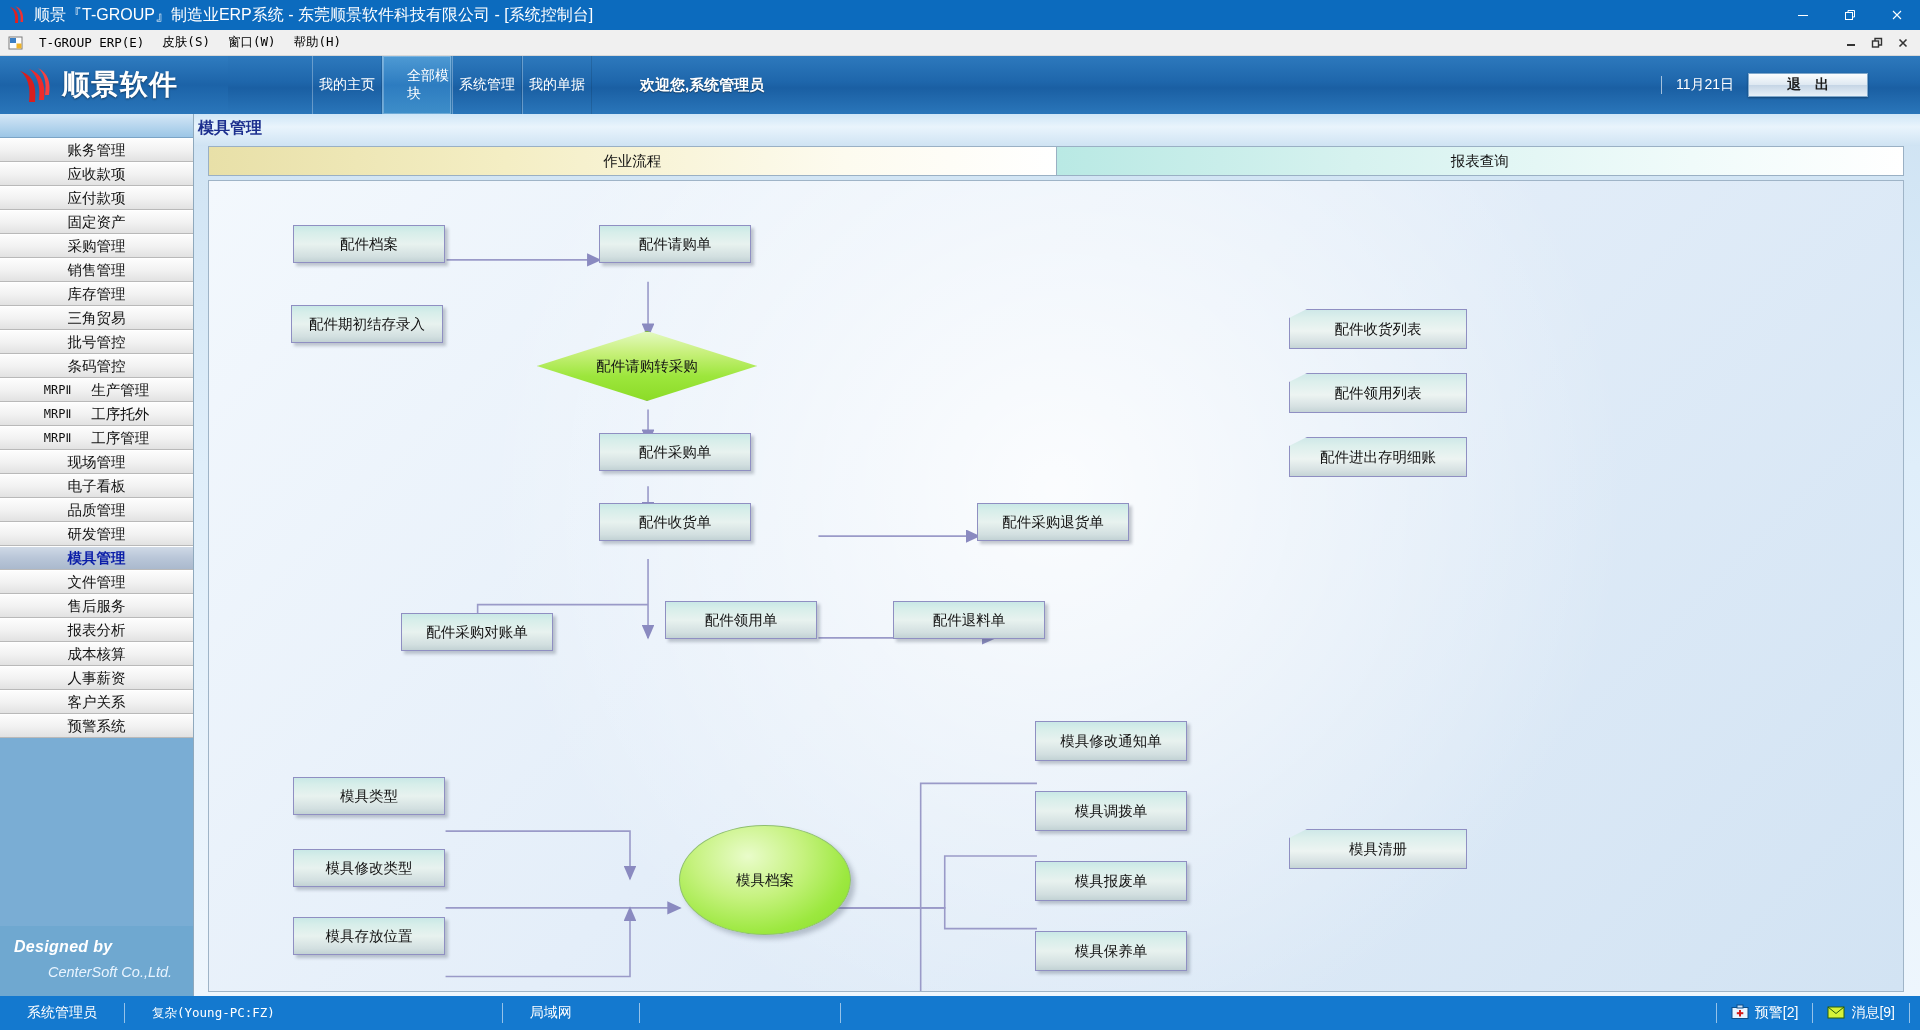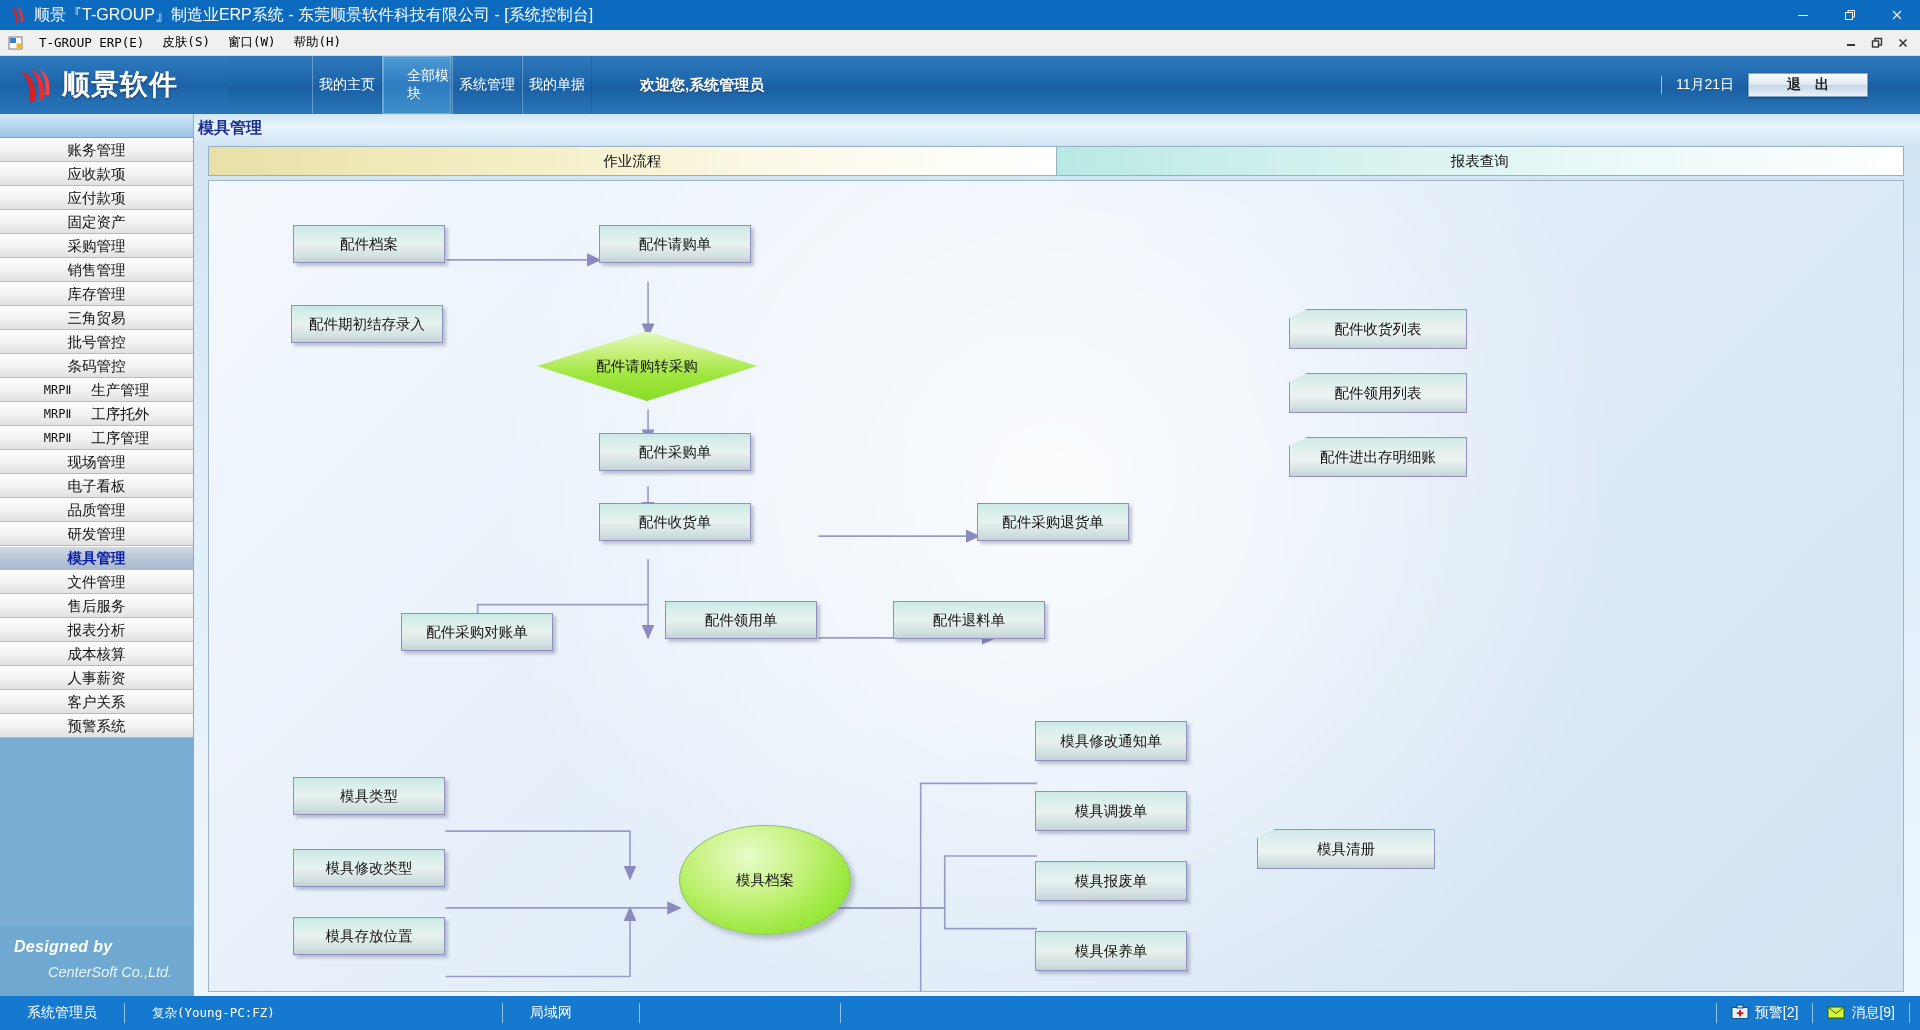--- a/index.html
+++ b/index.html
@@ -387,21 +387,21 @@
         <div class="node rect" style="left:84px;  top:668px; width:152px; height:38px;">模具修改类型</div>
         <div class="node rect" style="left:84px;  top:736px; width:152px; height:38px;">模具存放位置</div>
 
         <div class="node ellipse" style="left:470px; top:644px; width:172px; height:110px;">模具档案</div>
 
         <div class="node rect" style="left:826px; top:540px; width:152px; height:40px;">模具修改通知单</div>
         <div class="node rect" style="left:826px; top:610px; width:152px; height:40px;">模具调拨单</div>
         <div class="node rect" style="left:826px; top:680px; width:152px; height:40px;">模具报废单</div>
         <div class="node rect" style="left:826px; top:750px; width:152px; height:40px;">模具保养单</div>
 
-        <div class="node clip" style="left:1048px; top:648px; width:178px; height:40px;">模具清册</div>
+        <div class="node clip" style="left:1080px; top:648px; width:178px; height:40px;">模具清册</div>
       </div>
     </div>
   </div>
 </div>
 
 <div id="statusbar">
   <div class="cell">系统管理员</div>
   <div class="vline"></div>
   <div class="cell mono">复杂(Young-PC:FZ)</div>
   <div class="vline" style="margin-left:200px;"></div>

